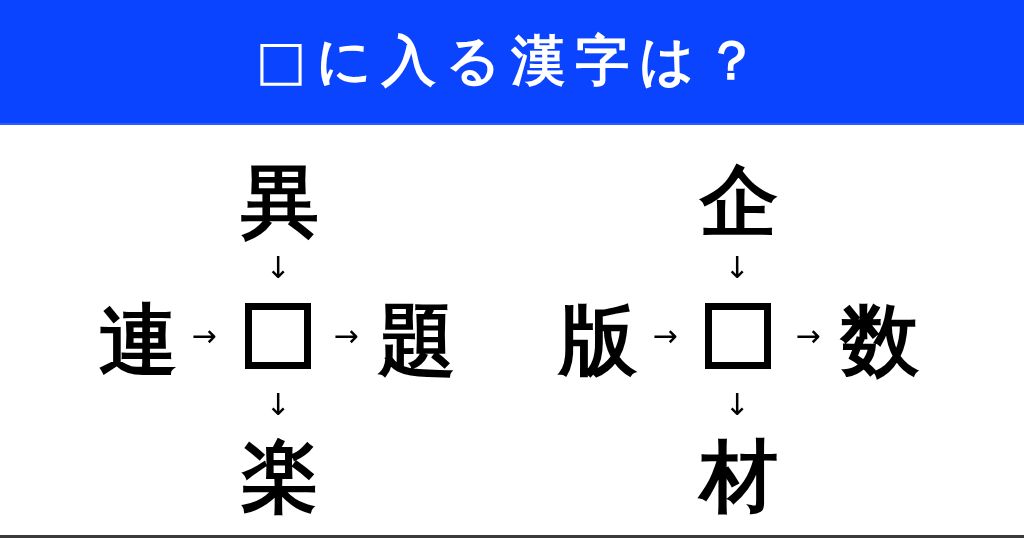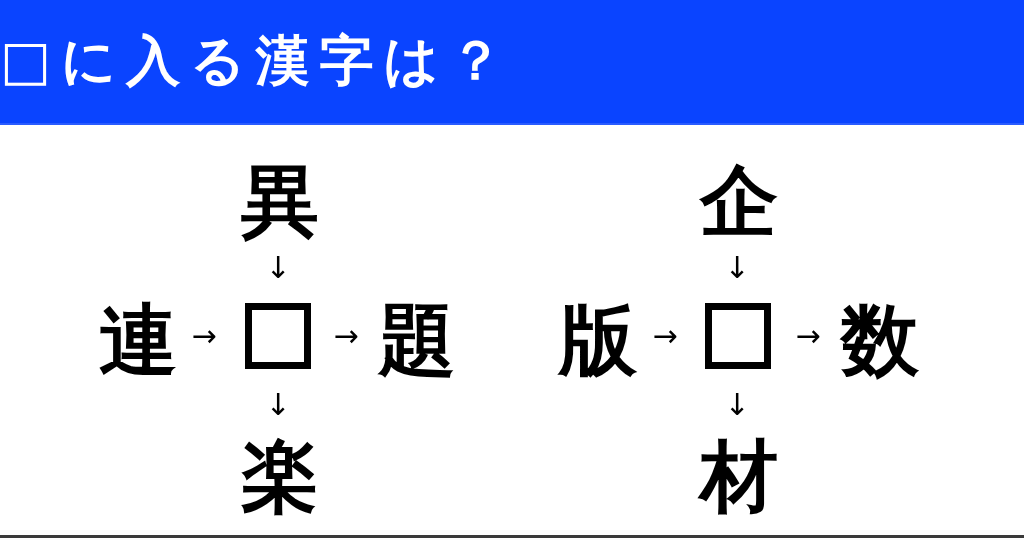--- a/index.html
+++ b/index.html
@@ -5,21 +5,21 @@
   html, body { margin: 0; padding: 0; }
   body {
     width: 1024px; height: 538px; position: relative; overflow: hidden;
     background: #ffffff;
     font-family: "DejaVu Sans", sans-serif;
   }
   .header {
     position: absolute; left: 0; top: 0; width: 1024px; height: 123px;
     background: #0a44ff;
     border-bottom: 2px solid #2a5cff;
-    display: flex; align-items: center; 
+    display: flex; align-items: center; justify-content: center;
   }
   .header-title {
     color: #ffffff; font-size: 54px; font-weight: bold; letter-spacing: 10px;
     font-family: "DejaVu Sans", sans-serif;
   }
   .bottom-line {
     position: absolute; left: 0; top: 535px; width: 1024px; height: 3px; background: #3a3a3a;
   }
   .kanji {
     position: absolute; width: 90px; height: 90px; margin-left: -45px; margin-top: -45px;

